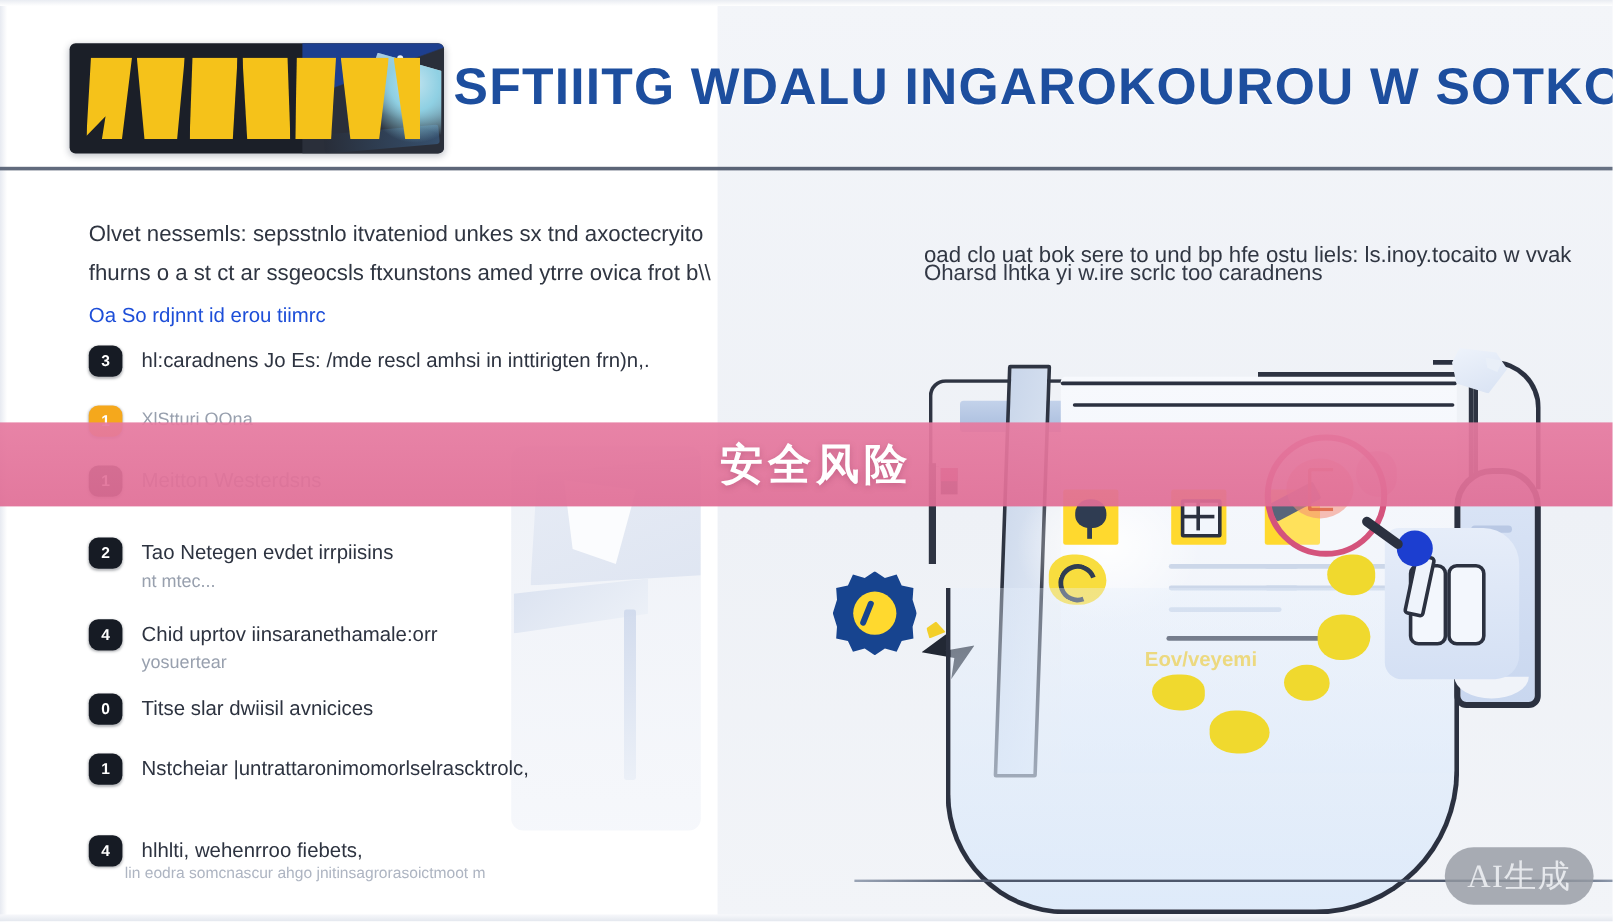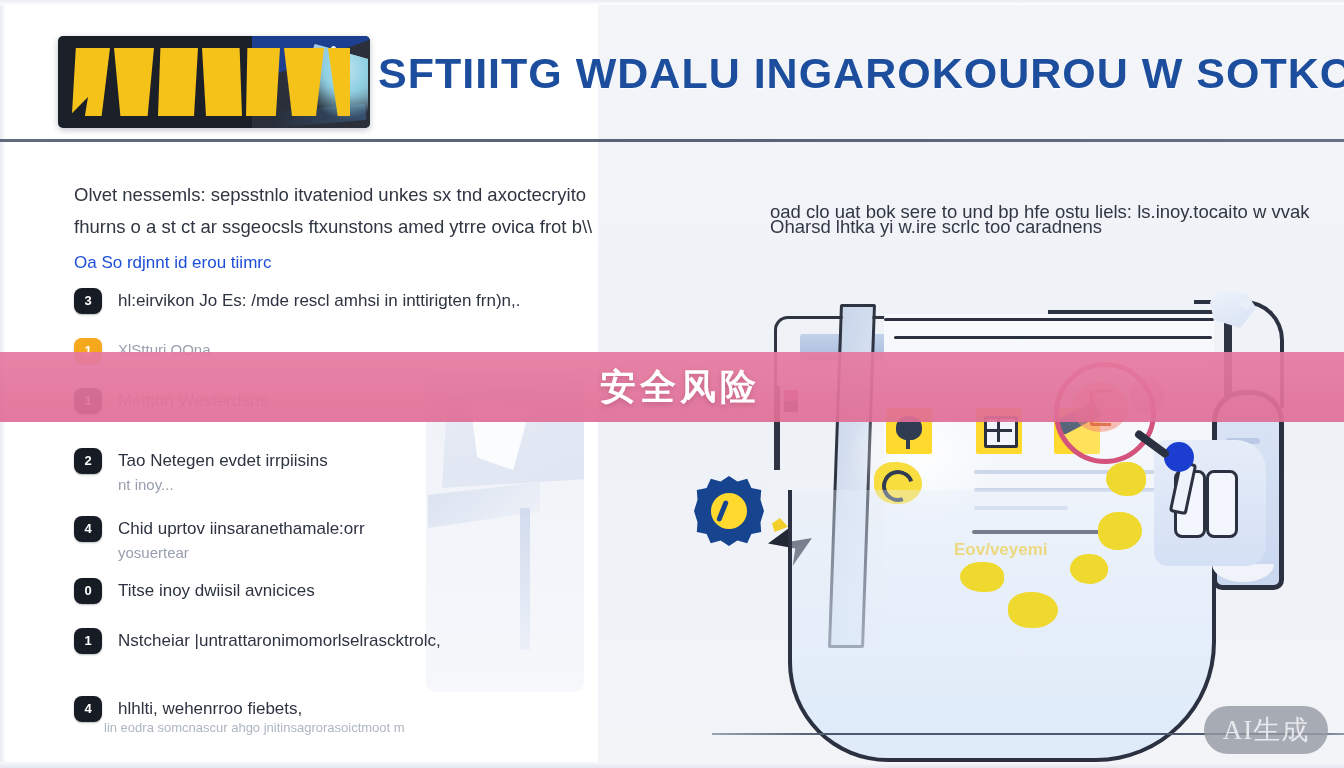--- a/index.html
+++ b/index.html
@@ -275,48 +275,48 @@
   <div class="wm-card"></div>
   <div class="wm-shape1"></div>
   <div class="wm-shape1b"></div>
   <div class="wm-shape2"></div>
   <div class="wm-shape3"></div>
 
   <div class="list">
 
     <div class="li r1">
       <div class="badge">3</div>
-      <div class="li-text">hl:eirvikon Jo Es: /mde rescl amhsi in inttirigten frn)n,.</div>
+      <div class="li-text">hl:caradnens Jo Es: /mde rescl amhsi in inttirigten frn)n,.</div>
     </div>
 
     <div class="li r2">
       <div class="badge amber">1</div>
       <div class="li-sub">XlStturi OOna</div>
     </div>
 
     <div class="li r3">
       <div class="badge">1</div>
       <div class="li-text dim">Meitton Westerdsns</div>
     </div>
 
     <div class="li r4">
       <div class="badge">2</div>
       <div class="li-text">Tao Netegen evdet irrpiisins</div>
-      <div class="li-sub">nt inoy...</div>
+      <div class="li-sub">nt mtec...</div>
     </div>
 
     <div class="li r5">
       <div class="badge">4</div>
       <div class="li-text">Chid uprtov iinsaranethamale:orr</div>
       <div class="li-sub">yosuertear</div>
     </div>
 
     <div class="li r6">
       <div class="badge">0</div>
-      <div class="li-text">Titse inoy dwiisil avnicices</div>
+      <div class="li-text">Titse slar dwiisil avnicices</div>
     </div>
 
     <div class="li r7">
       <div class="badge">1</div>
       <div class="li-text">Nstcheiar |untrattaronimomorlselrascktrolc,</div>
     </div>
 
     <div class="li r8">
       <div class="badge">4</div>
       <div class="li-text">hlhlti, wehenrroo fiebets,</div>

